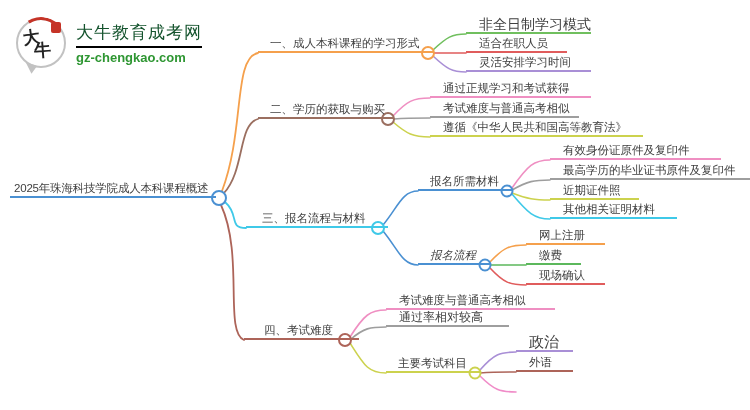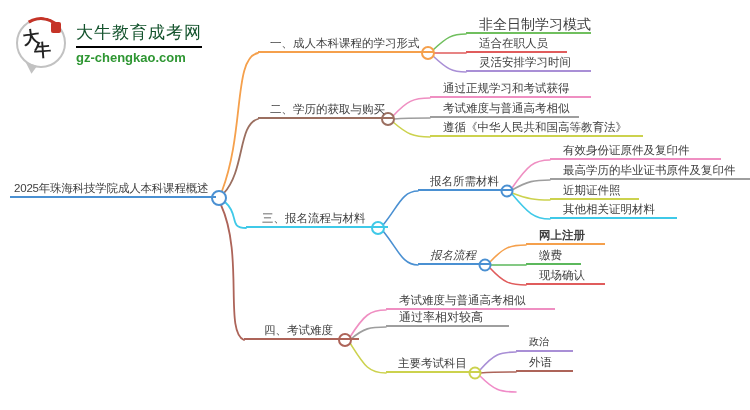--- a/index.html
+++ b/index.html
@@ -112,24 +112,24 @@
   <div class="lbl" style="left:430px;top:100px;width:136px;padding-left:13px;font-size:11.5px;border-color:#9e9e9e;">考试难度与普通高考相似</div>
   <div class="lbl" style="left:430px;top:119px;width:200px;padding-left:13px;font-size:11.5px;border-color:#ccd24e;">遵循《中华人民共和国高等教育法》</div>
 
   <div class="lbl" style="left:246px;top:210px;width:126px;padding-left:16px;font-size:11.5px;border-color:#3fc9e8;">三、报名流程与材料</div>
   <div class="lbl" style="left:418px;top:173px;width:83px;padding-left:12px;font-size:11.5px;border-color:#4a90d2;">报名所需材料</div>
   <div class="lbl" style="left:550px;top:142px;width:158px;padding-left:13px;font-size:11.5px;border-color:#ef8fc2;">有效身份证原件及复印件</div>
   <div class="lbl" style="left:550px;top:162px;width:190px;padding-left:13px;font-size:11.5px;border-color:#9e9e9e;">最高学历的毕业证书原件及复印件</div>
   <div class="lbl" style="left:550px;top:182px;width:76px;padding-left:13px;font-size:11.5px;border-color:#ccd24e;">近期证件照</div>
   <div class="lbl" style="left:550px;top:201px;width:114px;padding-left:13px;font-size:11.5px;border-color:#3fc9e8;">其他相关证明材料</div>
   <div class="lbl" style="left:418px;top:247px;width:61px;padding-left:12px;font-size:11.5px;border-color:#4a90d2;font-style:italic;">报名流程</div>
-  <div class="lbl" style="left:526px;top:227px;width:66px;padding-left:13px;font-size:11.5px;border-color:#f5a04c;font-weight:bold;">网上注册</div>
+  <div class="lbl" style="left:526px;top:227px;width:66px;padding-left:13px;font-size:11.5px;border-color:#f5a04c;">网上注册</div>
   <div class="lbl" style="left:526px;top:247px;width:42px;padding-left:13px;font-size:11.5px;border-color:#5cb85c;">缴费</div>
   <div class="lbl" style="left:526px;top:267px;width:66px;padding-left:13px;font-size:11.5px;border-color:#e05c5c;">现场确认</div>
 
   <div class="lbl" style="left:244px;top:322px;width:95px;padding-left:20px;font-size:11.5px;border-color:#ad6459;">四、考试难度</div>
   <div class="lbl" style="left:386px;top:292px;width:156px;padding-left:13px;font-size:11.5px;border-color:#ef8fc2;">考试难度与普通高考相似</div>
   <div class="lbl" style="left:386px;top:309px;width:110px;padding-left:13px;font-size:12px;border-color:#9e9e9e;">通过率相对较高</div>
   <div class="lbl" style="left:386px;top:355px;width:83px;padding-left:12px;font-size:11.5px;border-color:#ccd24e;">主要考试科目</div>
-  <div class="lbl" style="left:516px;top:334px;width:44px;padding-left:13px;font-size:10px;border-color:#a98fd6;">政治</div>
+  <div class="lbl" style="left:516px;top:334px;width:44px;padding-left:13px;font-size:15px;border-color:#a98fd6;">政治</div>
   <div class="lbl" style="left:516px;top:354px;width:44px;padding-left:13px;font-size:11.5px;border-color:#ad6459;">外语</div>
 
 </div>
 
 </body></html>

